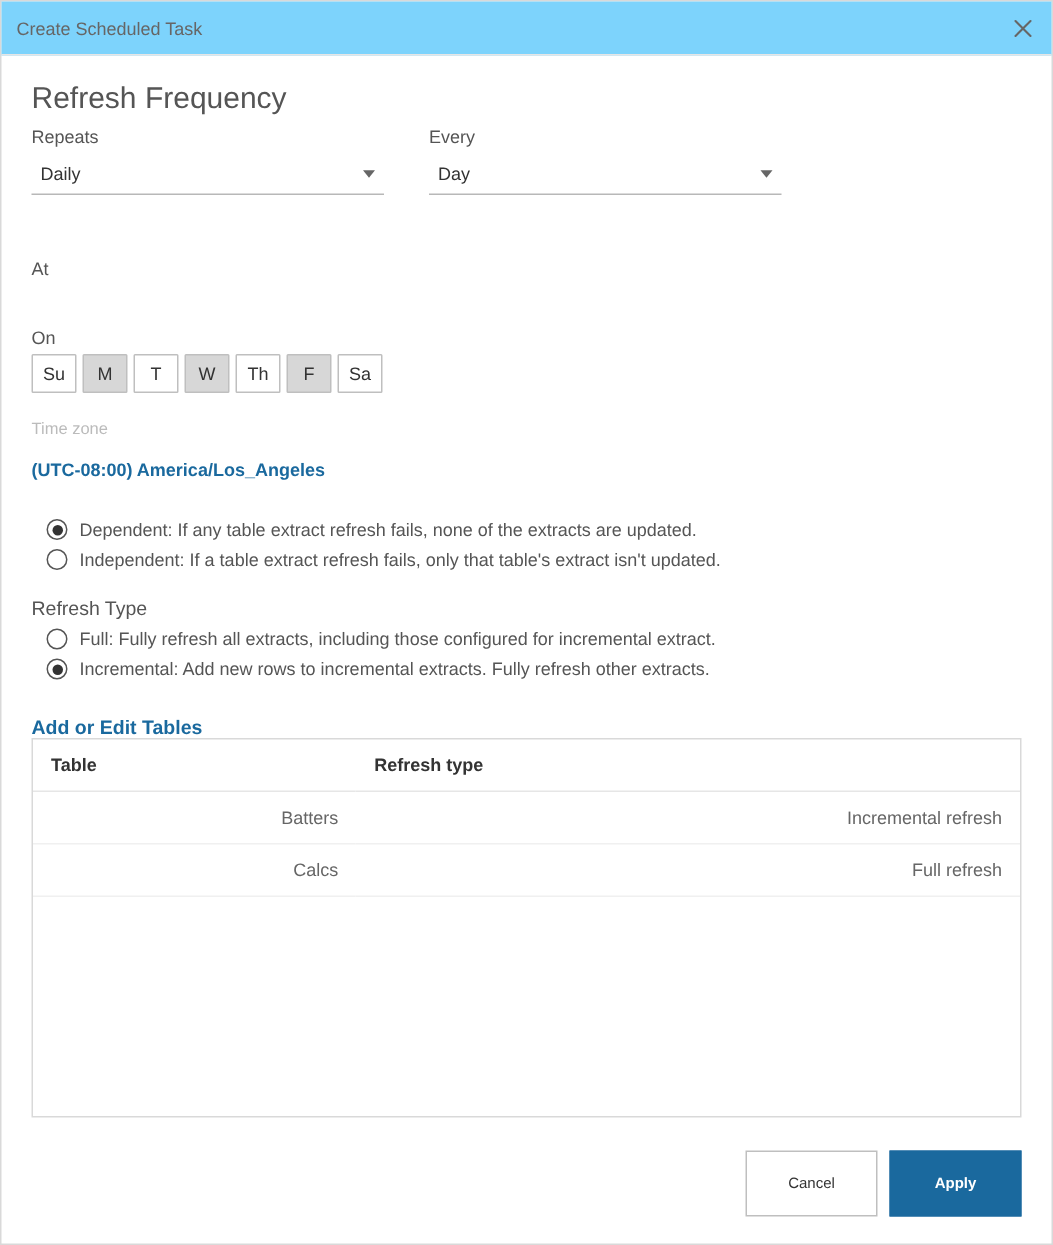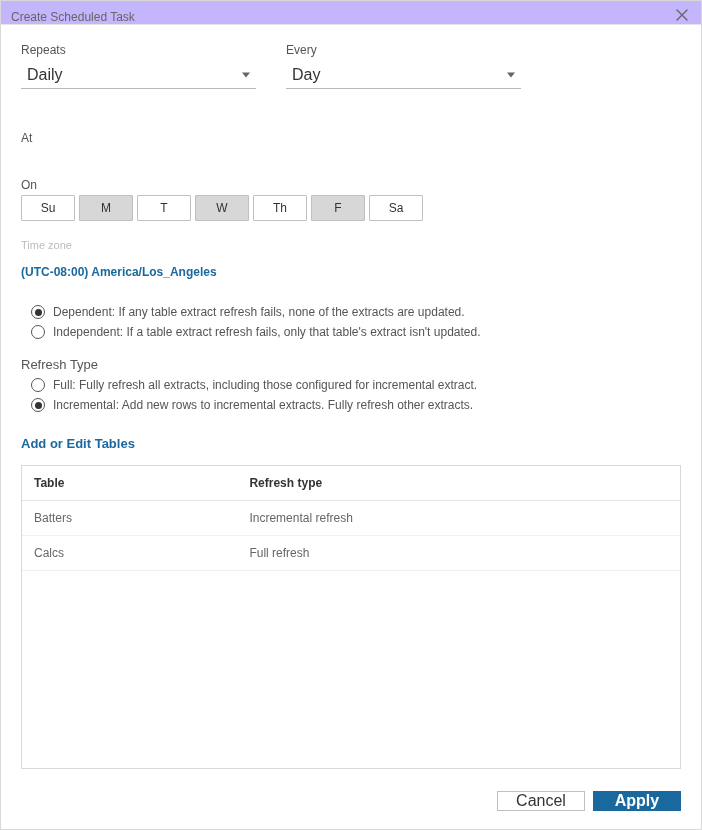--- a/index.html
+++ b/index.html
@@ -11,25 +11,25 @@
   }
   .modal {
     width: 702px;
     height: 830px;
     border: 1px solid #d9d9d9;
     background: #fff;
     display: flex;
     flex-direction: column;
   }
   .modal-header {
-    height: 24px;
-    background: #c4b5fd;
+    height: 36px;
+    background: #7dd3fc;
     border-bottom: 1px solid #e6e6e6;
     display: flex;
-    align-items: flex-end;
+    align-items: center;
     padding: 0 10px;
     font-size: 12px;
     color: #666;
   }
   .modal-header .title { flex: 1; }
   .modal-header .close {
     cursor: pointer;
     display: flex;
     align-items: center;
     justify-content: center;
@@ -68,42 +68,42 @@
     color: #555;
     margin-bottom: 4px;
   }
   .select {
     position: relative;
     border-bottom: 1px solid #b8b8b8;
     height: 28px;
     display: flex;
     align-items: center;
     padding: 0 6px;
-    font-size: 16px;
+    font-size: 12px;
     color: #333;
     cursor: pointer;
   }
   .select .caret {
     position: absolute;
     right: 6px;
     top: 50%;
     transform: translateY(-50%);
     width: 0; height: 0;
     border-left: 4px solid transparent;
     border-right: 4px solid transparent;
     border-top: 5px solid #666;
   }
   .days {
     display: flex;
     gap: 4px;
     margin-top: 2px;
     margin-bottom: 18px;
   }
   .day-btn {
-    width: 54px;
+    width: 30px;
     height: 26px;
     border: 1px solid #bfbfbf;
     background: #fff;
     font-size: 12px;
     color: #333;
     display: flex;
     align-items: center;
     justify-content: center;
     cursor: pointer;
     border-radius: 1px;
@@ -153,21 +153,21 @@
     color: #555;
     margin-top: 12px;
     margin-bottom: 6px;
   }
   .link-action {
     font-size: 13px;
     color: #1a699e;
     font-weight: 600;
     cursor: pointer;
     margin-top: 18px;
-    margin-bottom: 14px;
+    margin-bottom: 0;
     display: inline-block;
   }
   .table-wrap {
     border: 1px solid #d9d9d9;
     flex: 1;
     min-height: 200px;
     overflow: auto;
   }
   table.data-table {
     width: 100%;
@@ -178,31 +178,32 @@
     text-align: left;
     font-weight: 600;
     color: #333;
     padding: 10px 12px;
     border-bottom: 1px solid #e6e6e6;
   }
   table.data-table td {
     padding: 10px 12px;
     color: #666;
     border-bottom: 1px solid #f0f0f0;
+    text-align: right;
   }
   .modal-footer {
     display: flex;
     justify-content: flex-end;
     gap: 8px;
     padding: 14px 20px 18px 20px;
   }
   .btn {
     min-width: 88px;
-    height: 20px;
-    font-size: 16px;
+    height: 44px;
+    font-size: 10px;
     border: 1px solid #bfbfbf;
     background: #fff;
     cursor: pointer;
     display: flex;
     align-items: center;
     justify-content: center;
   }
   .btn.primary {
     background: #1a699e;
     color: #fff;
@@ -220,20 +221,21 @@
     <span class="title">Create Scheduled Task</span>
     <span class="close">
       <svg width="14" height="14" viewBox="0 0 14 14">
           <path d="M2 2 L12 12 M12 2 L2 12" stroke="#666" stroke-width="1.4" fill="none" stroke-linecap="round"></path>
         </svg>
     </span>
   </div>
 
   <div class="modal-body">
 
+    <h2 class="section-title">Refresh Frequency</h2>
 
     <div class="row">
       <div class="field">
         <span class="field-label">Repeats</span>
         <div class="select">
           <span>Daily</span>
           <span class="caret"></span>
         </div>
       </div>
       <div class="field">

